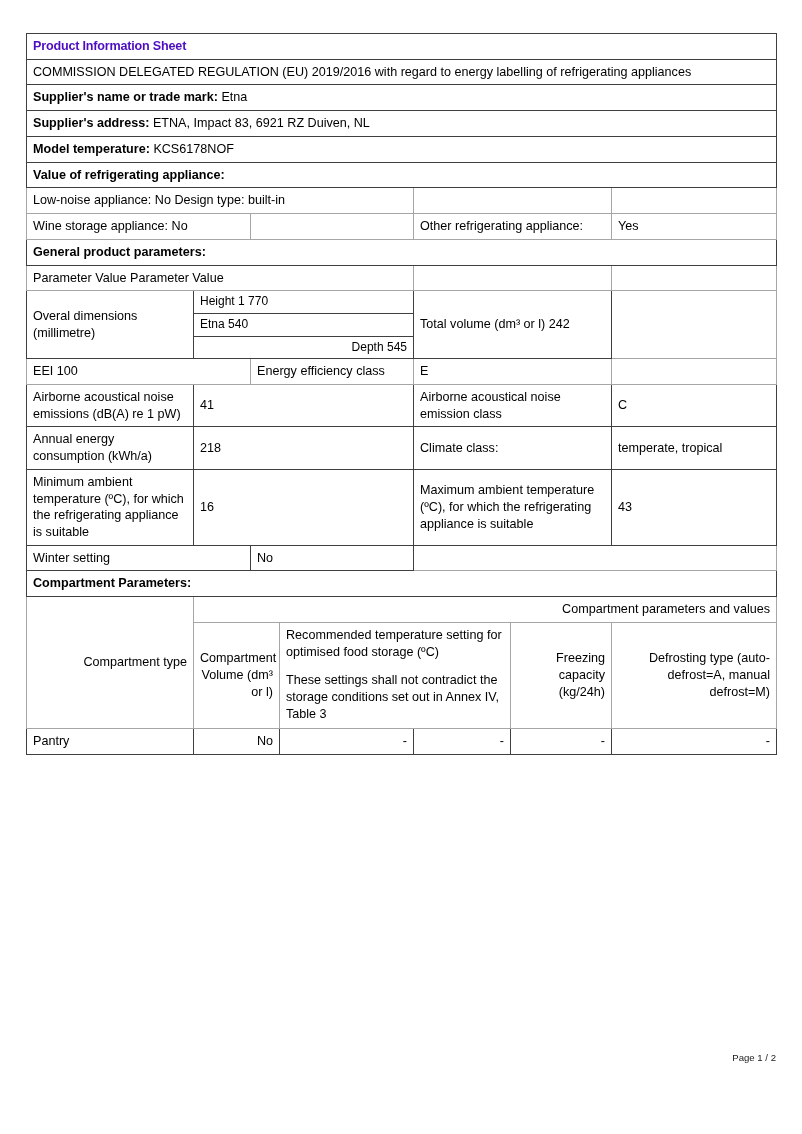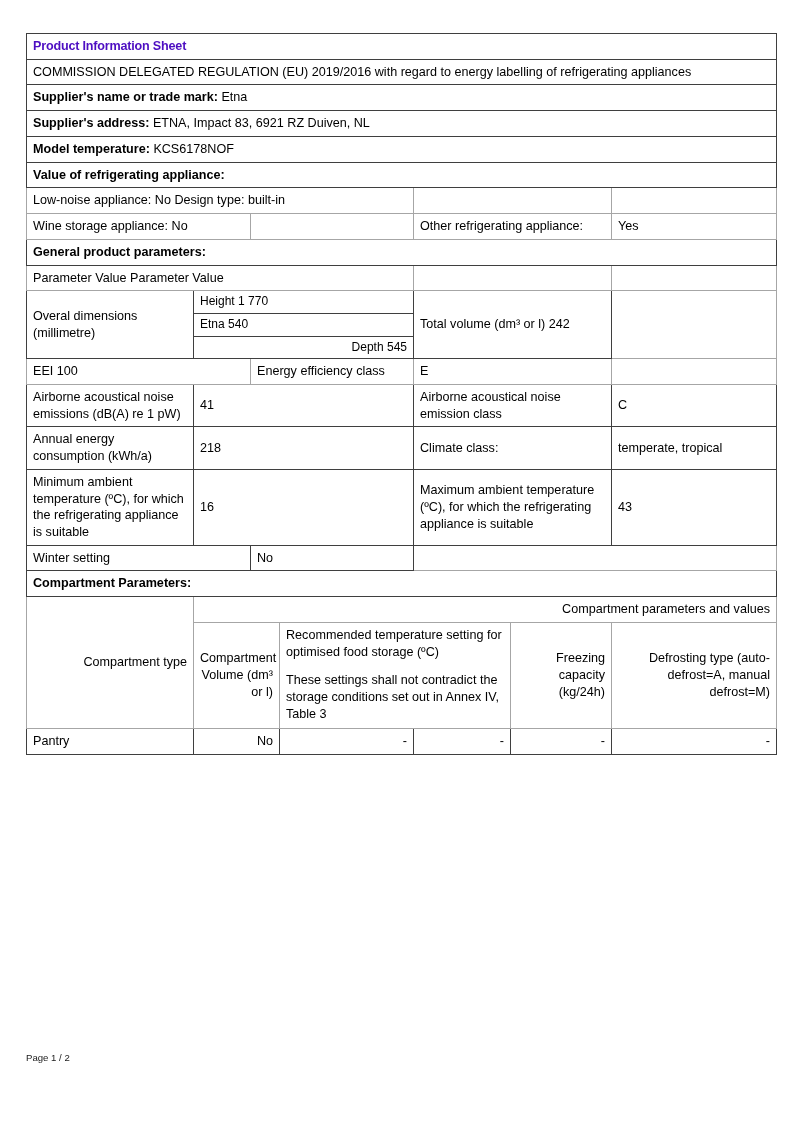--- a/index.html
+++ b/index.html
@@ -84,21 +84,21 @@
     text-align: left;
   }
   .narrowhdr p { margin: 0 0 10px 0; }
   .narrowhdr p:last-child { margin-bottom: 0; }
 
   .footer {
     position: absolute;
     left: 26px;
     top: 1052px;
     width: 750px;
-    text-align: left;
+    text-align: right;
     font-size: 9.6px;
     color: #1a1a1a;
   }
 </style>
 </head>
 <body>
 
 <div class="page">
 
   <table class="sheet">

